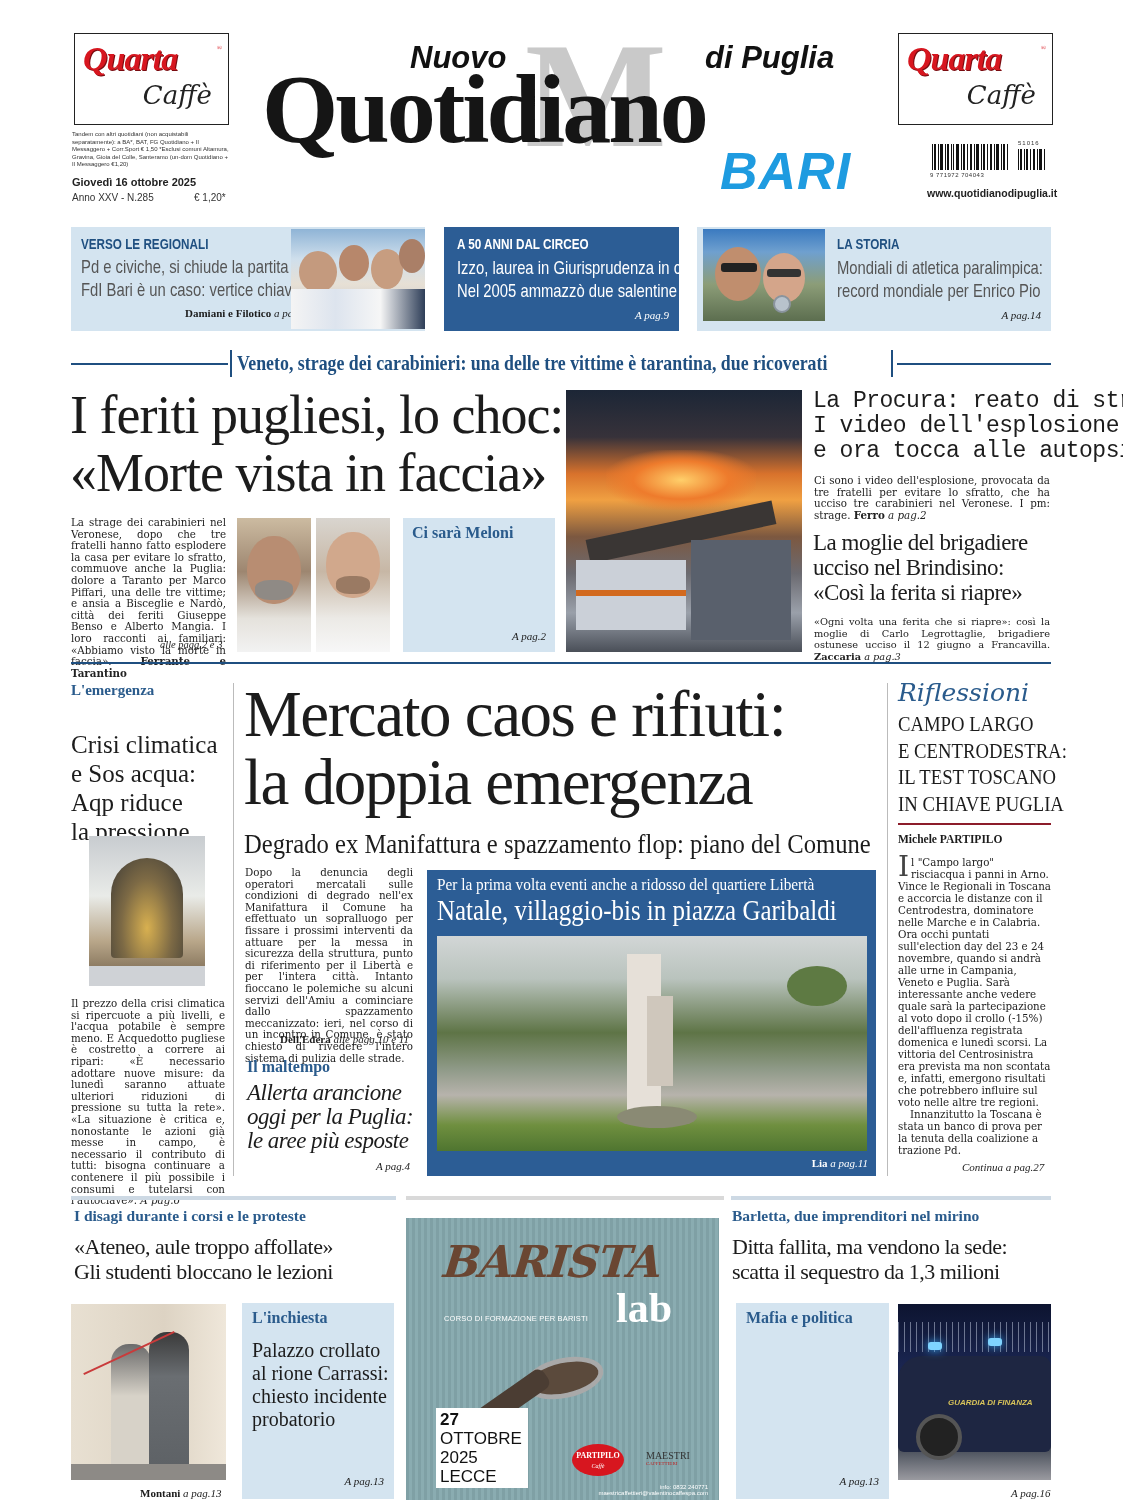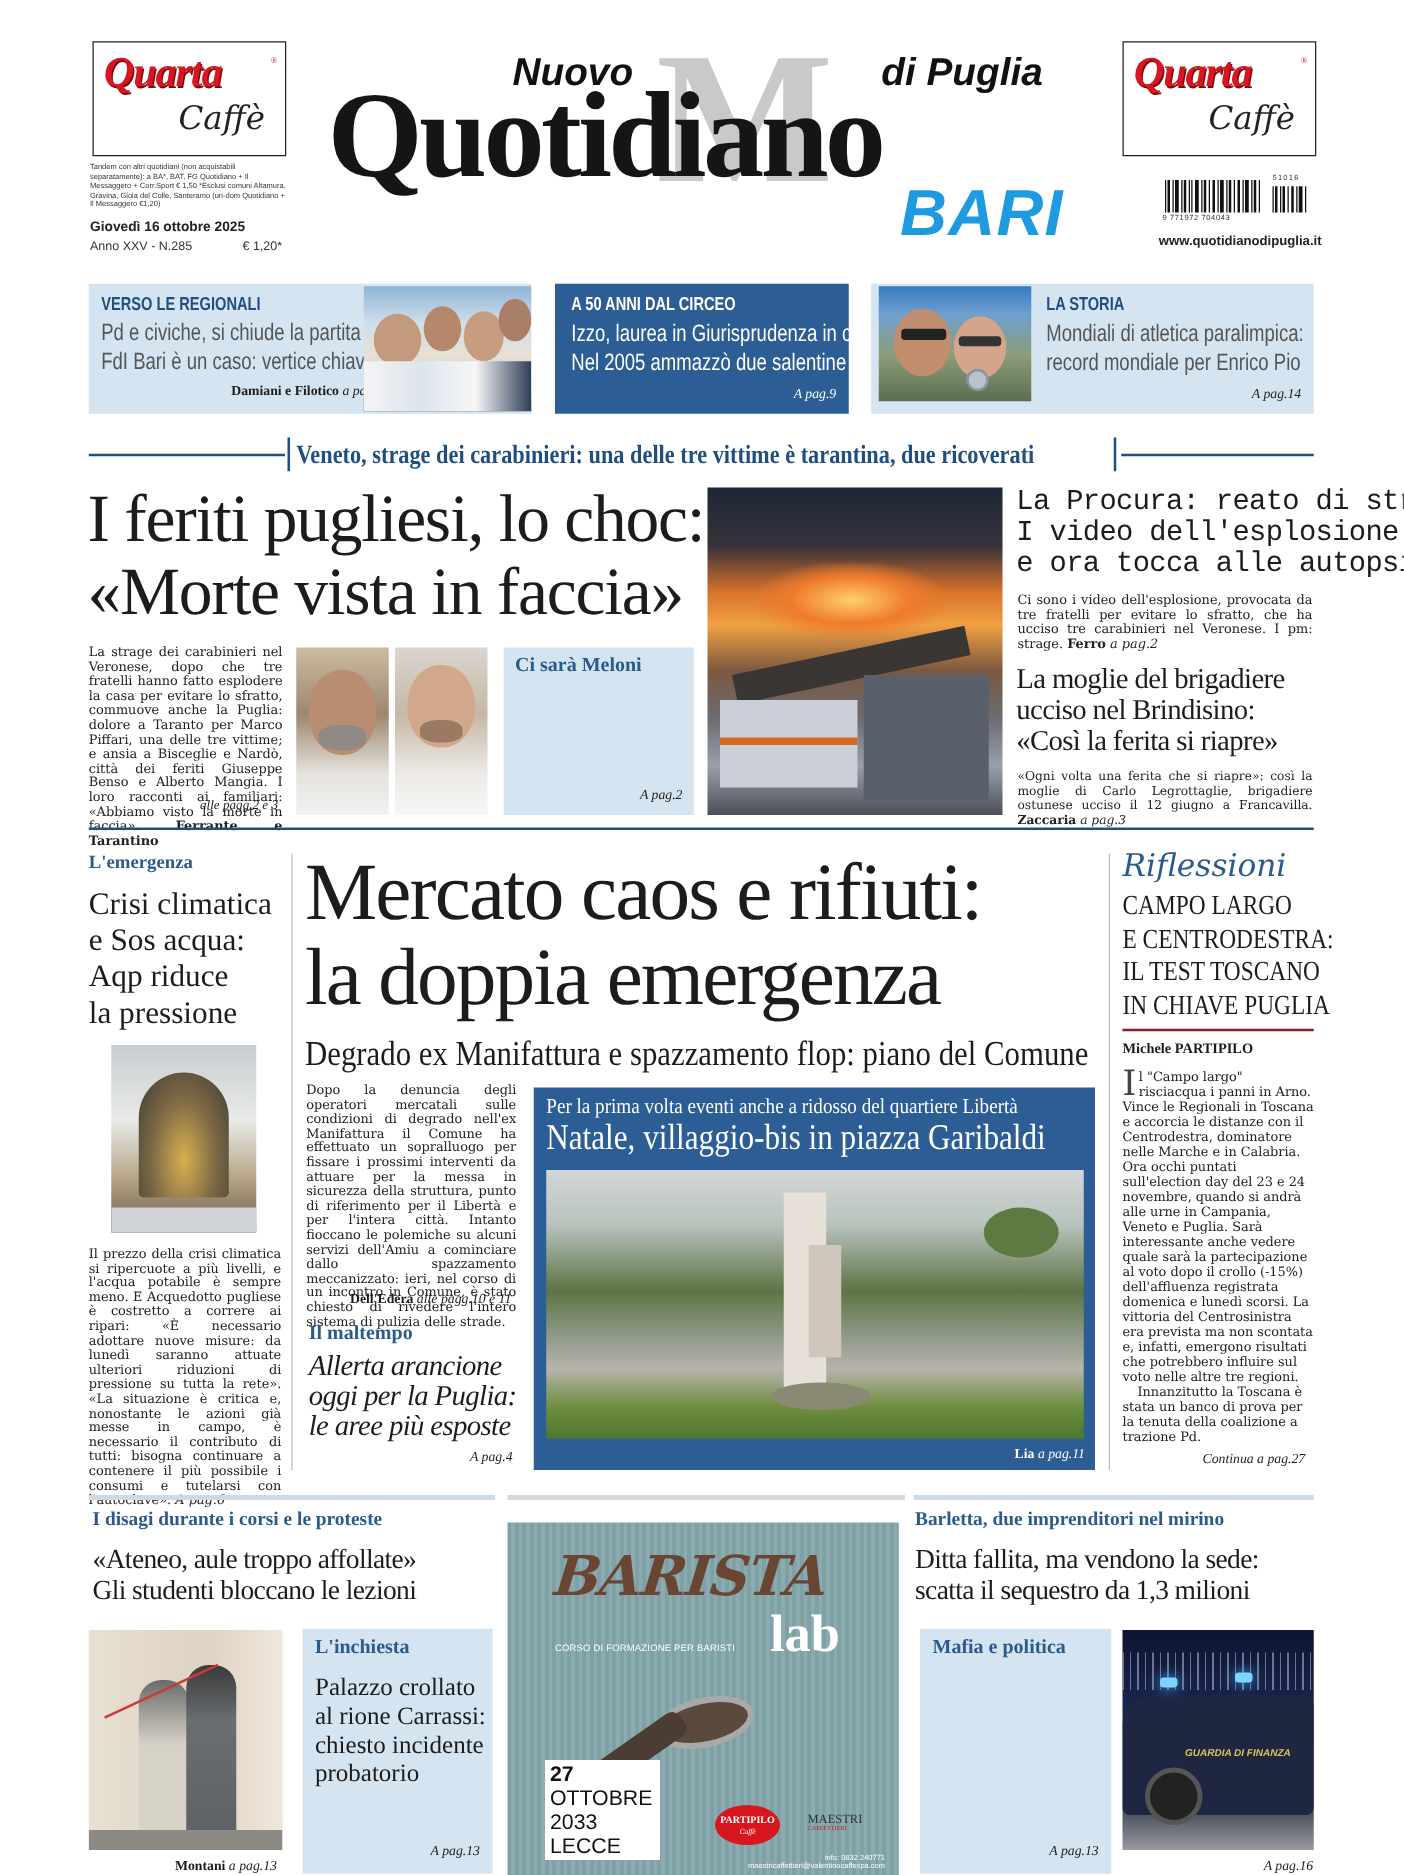--- a/index.html
+++ b/index.html
@@ -193,21 +193,21 @@
   <div>«Così la ferita si riapre»</div>
 </div>
 <div class="abs body-text" style="left:814px; top:616px; width:236px; font-size:9.8px;">
   <span>«Ogni volta una ferita che si riapre»: così la moglie di Carlo Legrottaglie, brigadiere ostunese ucciso il 12 giugno a Francavilla.</span>
   <b>Zaccaria</b> <i>a pag.3</i>
 </div>
 
 <div class="abs rule-blue" style="left:71px; top:662px; width:980px;"></div>
 
 <div class="abs kicker" style="left:71px; top:682px; font-size:15px;">L'emergenza</div>
-<div class="abs h-serif" style="left:71px; top:709px; font-size:25px; line-height:29px; white-space:nowrap;">
+<div class="abs h-serif" style="left:71px; top:730px; font-size:25px; line-height:29px; white-space:nowrap;">
   <div>Crisi climatica</div>
   <div>e Sos acqua:</div>
   <div>Aqp riduce</div>
   <div>la pressione</div>
 </div>
 <div class="abs photo" style="left:89px; top:836px; width:116px; height:150px; background:linear-gradient(180deg,#c8ccd0 0%,#e9ebe8 40%,#b9a78a 70%,#6b5a44 100%);">
   <div class="abs" style="left:22px;top:22px;width:72px;height:100px;border-radius:36px 36px 4px 4px;background:radial-gradient(ellipse at 50% 70%,#d8b050 0%,#7d6a45 50%,#3c3a36 100%);"></div>
   <div class="abs" style="left:0;top:130px;width:116px;height:20px;background:#cfd2d6;"></div>
 </div>
 <div class="abs body-text" style="left:71px; top:998px; width:154px;">
@@ -301,21 +301,21 @@
 
 <div class="abs" style="left:406px; top:1218px; width:313px; height:282px; background:repeating-linear-gradient(90deg,#7fa0a5 0px,#7fa0a5 3px,#8aacb1 3px,#8aacb1 6px);">
   <div class="abs" style="left:38px; top:18px; font-family:'DejaVu Serif',serif; font-weight:bold; font-style:italic; font-size:44px; color:#6a4632; letter-spacing:-1px; transform:skewX(-6deg);">BARISTA</div>
   <div class="abs" style="left:210px; top:66px; font-family:'Liberation Serif',serif; font-weight:bold; font-size:42px; color:#fff;">lab</div>
   <div class="abs sans" style="left:38px; top:96px; font-size:7.5px; color:#fff; letter-spacing:0.2px;">CORSO DI FORMAZIONE PER BARISTI</div>
   <div class="abs" style="left:118px; top:140px; width:80px; height:40px; border-radius:50%; border:5px solid #a9a9a9; background:#5b4a3c; transform:rotate(-12deg);"></div>
   <div class="abs" style="left:40px; top:178px; width:110px; height:22px; background:#4b3d33; border-radius:8px; transform:rotate(-35deg);"></div>
   <div class="abs sans" style="left:30px; top:190px; width:92px; background:#fff; padding:2px 4px; color:#111; font-size:17px; line-height:19px;">
     <div style="font-weight:bold;">27</div>
     <div>OTTOBRE</div>
-    <div>2033</div>
+    <div>2025</div>
     <div>LECCE</div>
   </div>
   <div class="abs" style="left:166px; top:226px; width:52px; height:32px; border-radius:50%; background:#d7161f; color:#fff; text-align:center; font-size:8px; line-height:10px; padding-top:7px;">
     <div style="font-weight:bold;">PARTIPILO</div>
     <div style="font-style:italic; font-size:6px;">Caffè</div>
   </div>
   <div class="abs" style="left:240px; top:232px; font-size:10px; color:#333;">
     <div>MAESTRI</div>
     <div style="font-size:5px; color:#b22;">CAFFETTIERI</div>
   </div>

